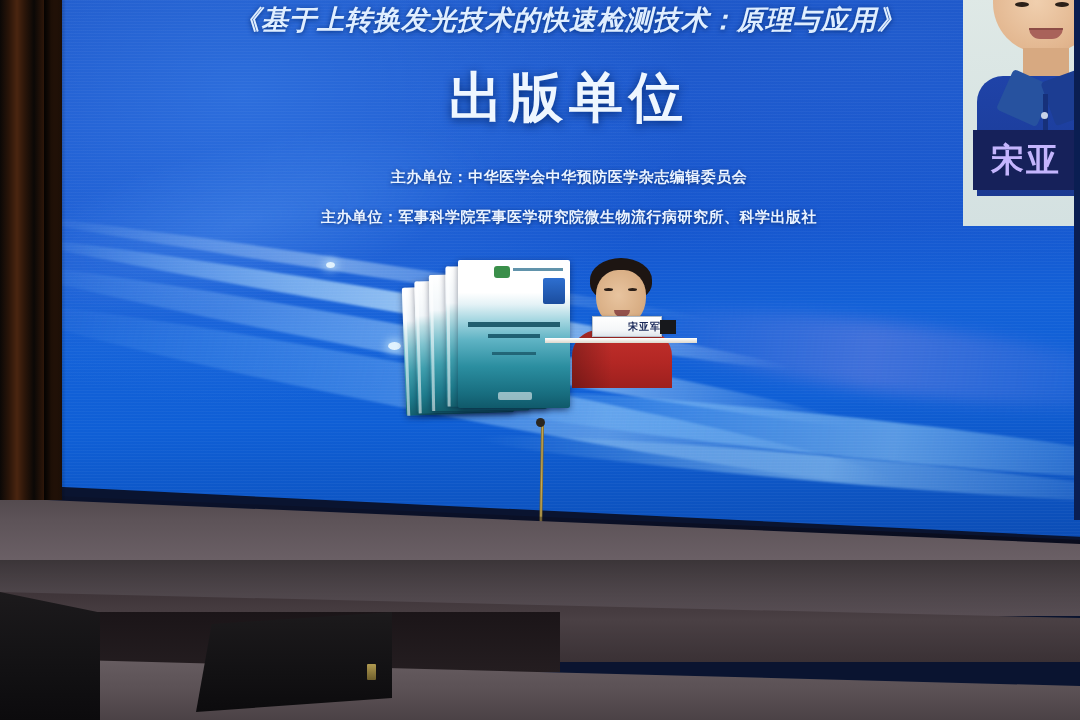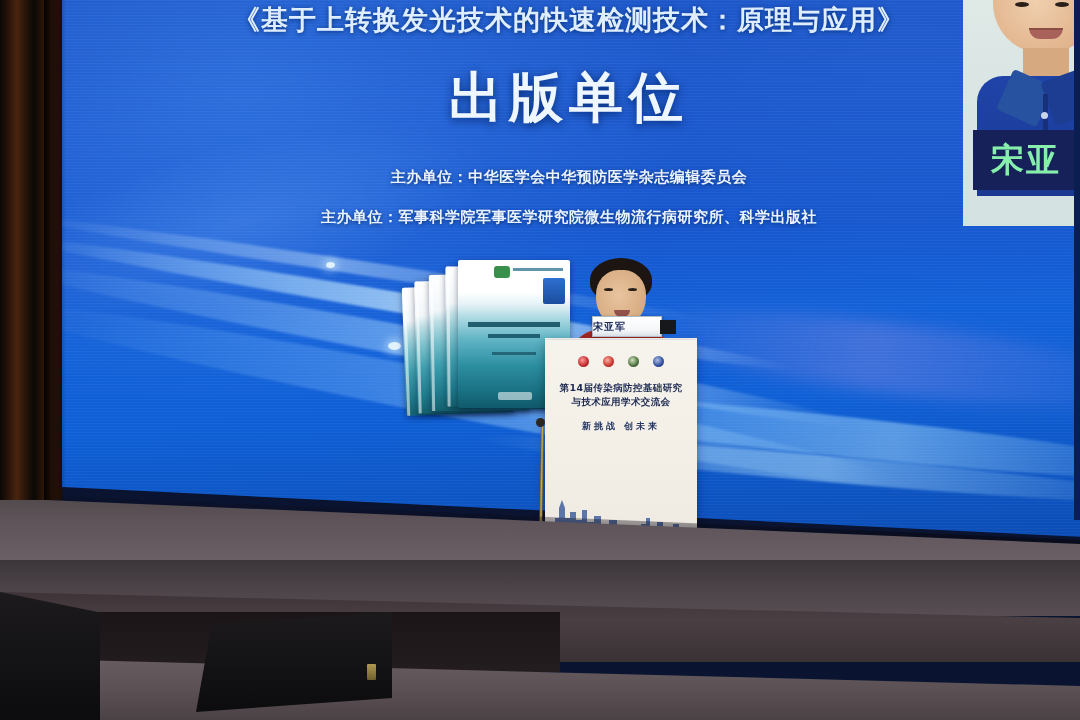--- a/index.html
+++ b/index.html
@@ -58,20 +58,21 @@
        background:rgba(235,250,255,.92);box-shadow:0 0 8px 3px rgba(210,240,255,.55);}
 
   
   .slide-text{position:absolute;left:58px;top:0;width:1022px;text-align:center;
     font-family:"DejaVu Sans","Liberation Sans",sans-serif;}
   .book-title{
     position:absolute;left:0;right:0;top:2px;
     font-size:27px;font-weight:700;letter-spacing:1px;
     color:#dfeeff;text-shadow:0 1px 5px rgba(0,40,110,.85);
     white-space:nowrap;
+    font-style:italic;
   }
   .headline{
     position:absolute;left:0;right:0;top:62px;
     font-size:54px;font-weight:800;letter-spacing:6px;
     color:#eef6ff;text-shadow:0 2px 10px rgba(0,35,105,.9);
   }
   .org-line{
     position:absolute;left:0;right:0;
     font-size:15px;font-weight:700;letter-spacing:.5px;
     color:#eaf3ff;text-shadow:0 1px 4px rgba(0,35,100,.8);
@@ -105,21 +106,21 @@
   .pp-collar-r{position:absolute;left:84px;top:80px;width:44px;height:46px;background:#1c3d92;
     transform:rotate(-20deg);border-radius:4px;}
   .pp-neck{position:absolute;left:60px;top:54px;width:46px;height:44px;background:#d7a981;}
   .pp-placket{position:absolute;left:80px;top:100px;width:5px;height:50px;background:#16307a;}
   .pp-button{position:absolute;left:78px;top:118px;width:7px;height:7px;border-radius:50%;background:#c9d4e8;}
   .pp-nameband{
     position:absolute;left:10px;bottom:36px;width:160px;height:60px;
     background:#16215a;
     display:flex;align-items:center;padding-left:18px;
   }
-  .pp-name{color:#86efac;font-size:33px;font-weight:700;letter-spacing:2px;
+  .pp-name{color:#c4b5fd;font-size:33px;font-weight:700;letter-spacing:2px;
     font-family:"DejaVu Sans","Liberation Sans",sans-serif;white-space:nowrap;}
 
   
   .books{position:absolute;left:402px;top:256px;width:166px;height:166px;}
   .bk{position:absolute;border-radius:2px;box-shadow:0 2px 6px rgba(0,10,40,.45);}
   .bk-back{
     background:linear-gradient(180deg,#ffffff 0%,#f2f7fa 26%,#bfe0e6 34%,#7fc3cf 48%,#3f9fae 66%,#1f7d8e 86%,#14616f 100%);
   }
   .b1{left:2px;  top:30px; width:108px;height:128px;transform:rotate(-2deg);}
   .b2{left:14px; top:24px; width:112px;height:132px;transform:rotate(-1.5deg);}
@@ -154,21 +155,21 @@
     background:linear-gradient(180deg,#c3302c 0%,#b32724 55%,#9d201e 100%);
     border-radius:26px 26px 0 0;}
   .sp-shadow{position:absolute;left:6px;top:72px;width:100px;height:58px;
     background:linear-gradient(90deg,rgba(0,0,0,.25) 0%,rgba(0,0,0,0) 40%);border-radius:26px 26px 0 0;}
 
   
   .namecard{
     position:absolute;left:592px;top:316px;width:68px;height:19px;
     background:linear-gradient(180deg,#ffffff 0%,#f4f6f8 70%,#dfe6ec 100%);
     border:1px solid rgba(120,140,160,.5);
-    display:flex;align-items:center;justify-content:flex-start;
+    display:flex;align-items:center;justify-content:flex-end;
     box-shadow:0 1px 3px rgba(0,0,0,.35);
   }
   .namecard span{font-size:10px;font-weight:700;color:#1b2a5a;letter-spacing:1px;
     font-family:"DejaVu Sans","Liberation Sans",sans-serif;}
   .namecard-dark{position:absolute;left:660px;top:320px;width:16px;height:14px;background:#17181c;}
 
   
   .podium{
     position:absolute;left:545px;top:340px;width:152px;height:240px;
     background:linear-gradient(180deg,#f6f3ec 0%,#f3efe7 50%,#ece7dd 100%);
@@ -334,35 +335,20 @@
     <div class="sp-body"></div>
     <div class="sp-shadow"></div>
   </div>
 
   <div class="namecard">
     <span>宋亚军</span>
   </div>
   <div class="namecard-dark"></div>
 
   <div class="podium-lip"></div>
-  <div class="podium">
-    <div class="logo-row">
-      <div class="logo red1"></div>
-      <div class="logo red2"></div>
-      <div class="logo green"></div>
-      <div class="logo blue"></div>
-    </div>
-    <div class="pod-line pod-l1">第14届传染病防控基础研究</div>
-    <div class="pod-line pod-l2">与技术应用学术交流会</div>
-    <div class="pod-line pod-slogan">新挑战  创未来</div>
-    <svg class="skyline" viewBox="0 0 144 44" preserveAspectRatio="none">
-      <path d="M0 40 L0 30 L6 30 L6 22 L10 22 L10 12 L13 4 L16 12 L16 22 L21 22 L21 16 L27 16 L27 24 L33 24 L33 14 L38 14 L38 26 L45 26 L45 20 L52 20 L52 28 L60 28 L60 24 L68 24 L68 30 L78 30 L78 34 L92 34 L92 28 L97 28 L97 22 L101 22 L101 30 L108 30 L108 26 L114 26 L114 32 L124 32 L124 28 L130 28 L130 34 L144 34 L144 40 Z" fill="#3a5a9c" opacity="0.82"></path>
-      <path d="M0 41 Q40 36 78 38 Q112 40 144 37 L144 44 L0 44 Z" fill="#6d8cc4" opacity="0.45"></path>
-    </svg>
-  </div>
   <div class="podium-base"></div>
   <div class="mic-stem"></div>
   <div class="mic-head"></div>
 
   <div class="screen-bezel-b"></div>
   <div class="stage-floor"></div>
   <div class="stage-shadow"></div>
   <div class="stage-riser"></div>
   <div class="stage-dark"></div>
   <div class="carpet"></div>

